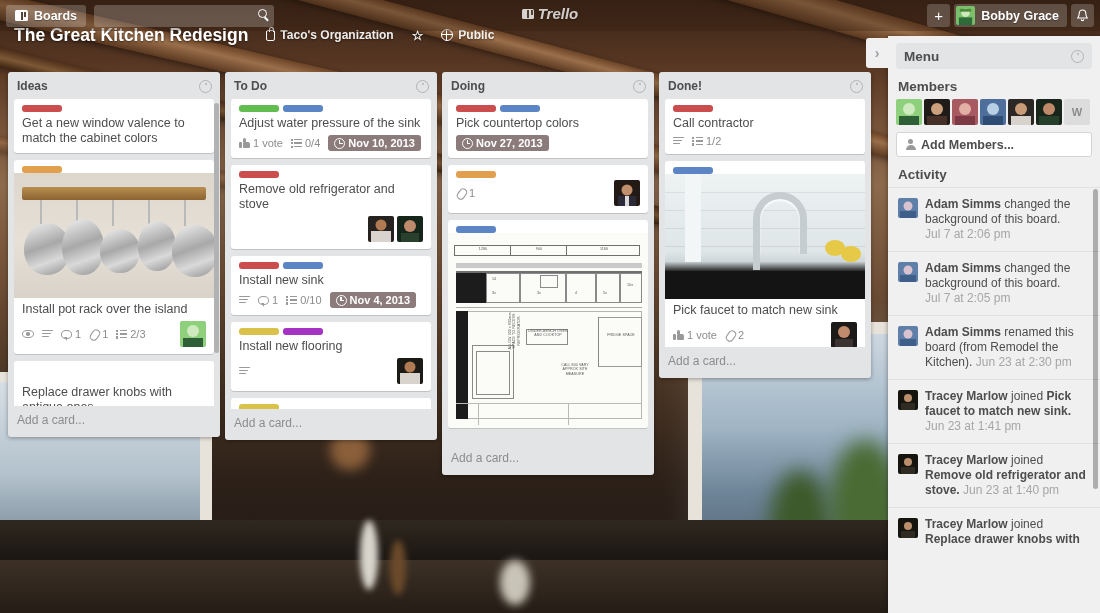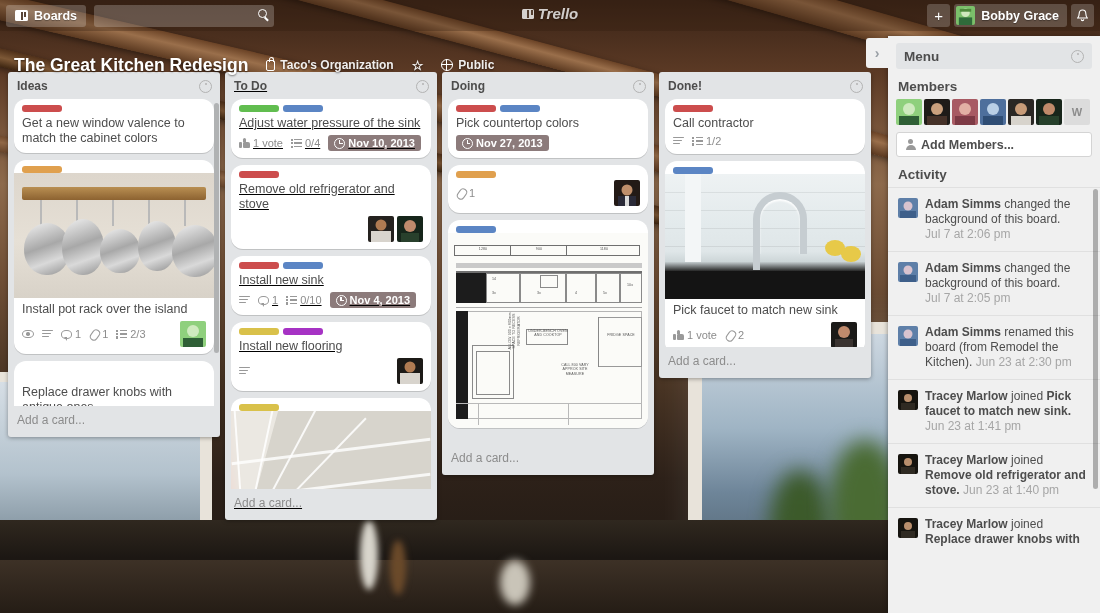--- a/index.html
+++ b/index.html
@@ -110,21 +110,21 @@
     height:23px; display:flex; align-items:center; gap:6px;
     background:rgba(255,255,255,.20); border-radius:3px; padding:0 8px 0 2px;
     color:#fff; font-weight:bold; font-size:12.5px; cursor:pointer;
     text-shadow:0 1px 1px rgba(0,0,0,.35);
   }
   .av { border-radius:2px; display:block; }
   #user-chip .av { width:19px; height:19px; }
 
   
   #board-header {
-    position:absolute; left:0; top:46px; height:38px; z-index:25;
+    position:absolute; left:0; top:16px; height:38px; z-index:25;
     display:flex; align-items:center; gap:0px; padding-left:14px;
     color:#fff;
   }
   #board-title {
     font-size:17.5px; font-weight:bold; text-shadow:0 1px 2px rgba(0,0,0,.5);
     cursor:pointer;
   }
   .bh-item {
     display:flex; align-items:center; gap:5px; margin-left:18px;
     font-size:12px; font-weight:bold; color:rgba(255,255,255,.92);
@@ -158,21 +158,21 @@
   }
   .list-title { font-size:12px; font-weight:bold; color:#4d4d4d; cursor:pointer; }
   .list-menu {
     width:13px; height:13px; border-radius:50%; border:1.3px solid #b3b3b3;
     position:relative; cursor:pointer; flex:0 0 auto;
   }
   .list-menu:after { content:""; position:absolute; left:4.6px; top:2.6px;
     width:2.4px; height:2.4px; border-radius:50%; background:#b3b3b3; }
   .list-cards { padding:0 6px; overflow:hidden; flex:1 1 auto; }
   .card {
-    background:#fff; border-radius:12px; margin-bottom:7px;
+    background:#fff; border-radius:3px; margin-bottom:7px;
     box-shadow:0 1px 0 rgba(0,0,0,.15); cursor:pointer; overflow:hidden;
   }
   .labels { display:flex; gap:4px; padding:6px 8px 0 8px; }
   .label { width:40px; height:7px; border-radius:3px; }
   .card-title { padding:4px 8px 2px 8px; font-size:12.5px; color:#4d4d4d; line-height:15px; }
   .badges {
     display:flex; align-items:center; gap:8px; padding:2px 8px 7px 8px;
     font-size:11px; color:#8c8c8c; min-height:18px; position:relative;
   }
   .badge { display:flex; align-items:center; gap:3px; }
@@ -465,21 +465,21 @@
                 <circle cx="13" cy="11" r="6" fill="#c58f72"></circle>
               <rect x="4" y="17" width="18" height="10" fill="#4d3528"></rect>
             </svg>
           </span>
         </div>
       </div>
     </div>
     <div class="add-card">Add a card...</div>
   </div>
 
-  <div class="list" style="height:448px;text-decoration:underline;">
+  <div class="list" style="height:368px;">
     <div class="list-header">
       <span class="list-title">To Do</span>
       <span class="list-menu"></span>
     </div>
     <div class="list-cards">
 
       <div class="card">
         <div class="labels">
           <span class="label" style="background:#61bd4f"></span>
           <span class="label" style="background:#5b85c4"></span>

